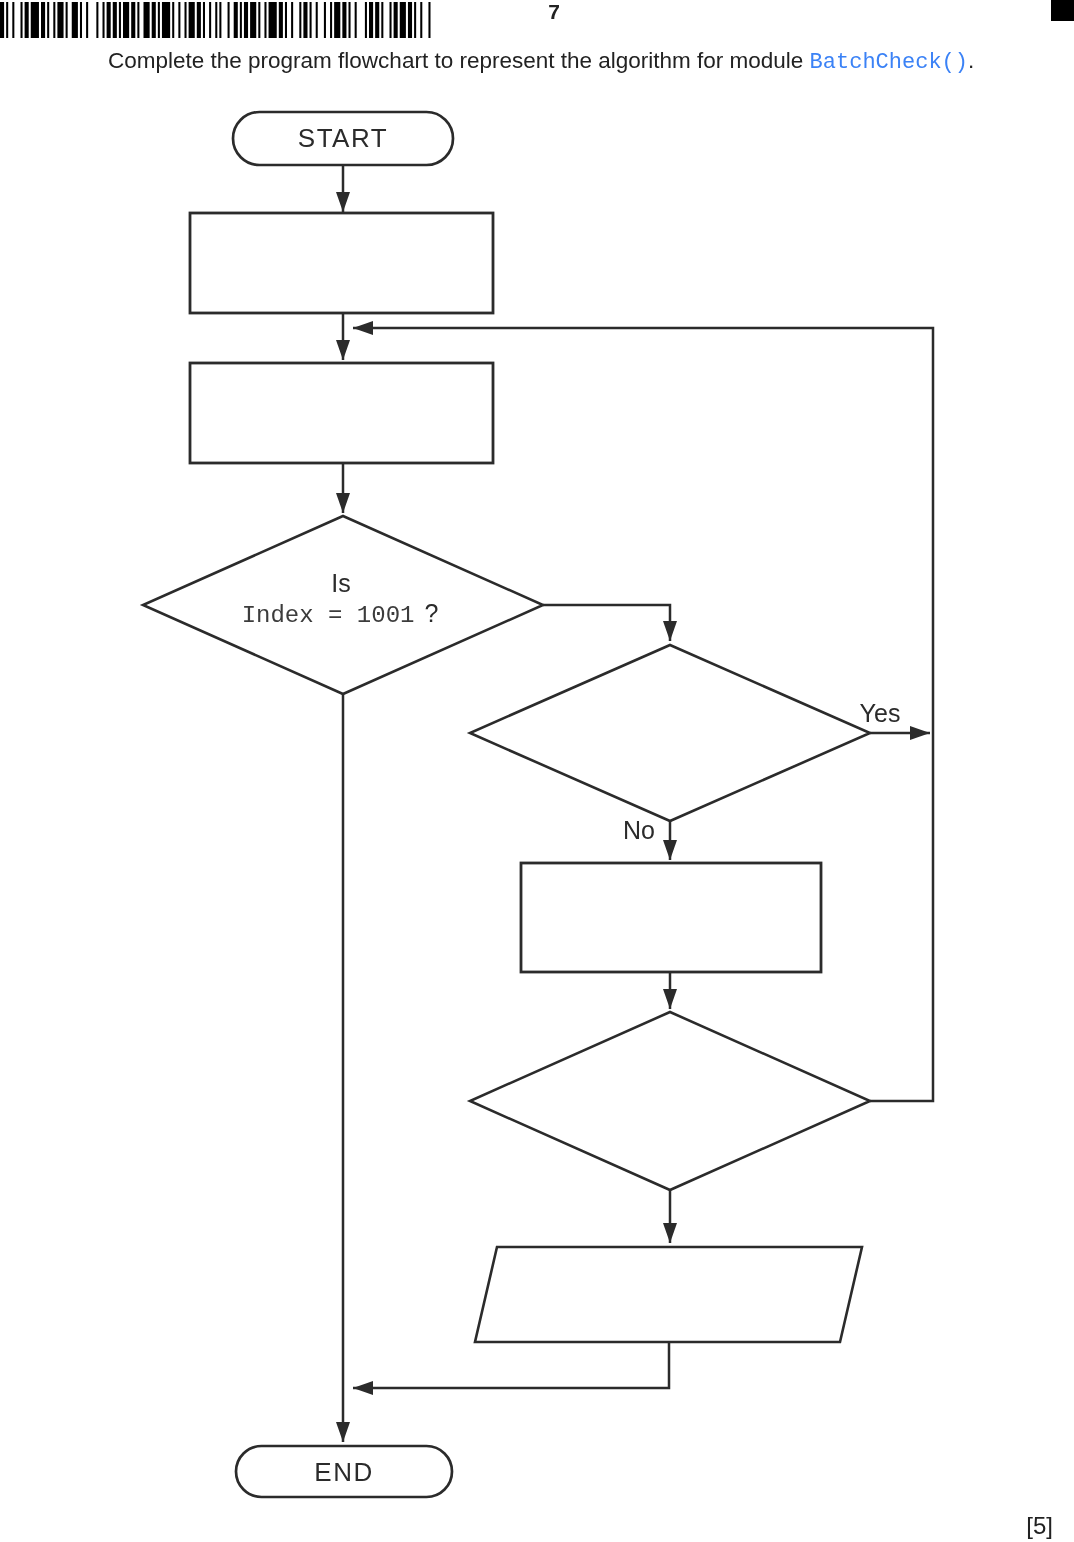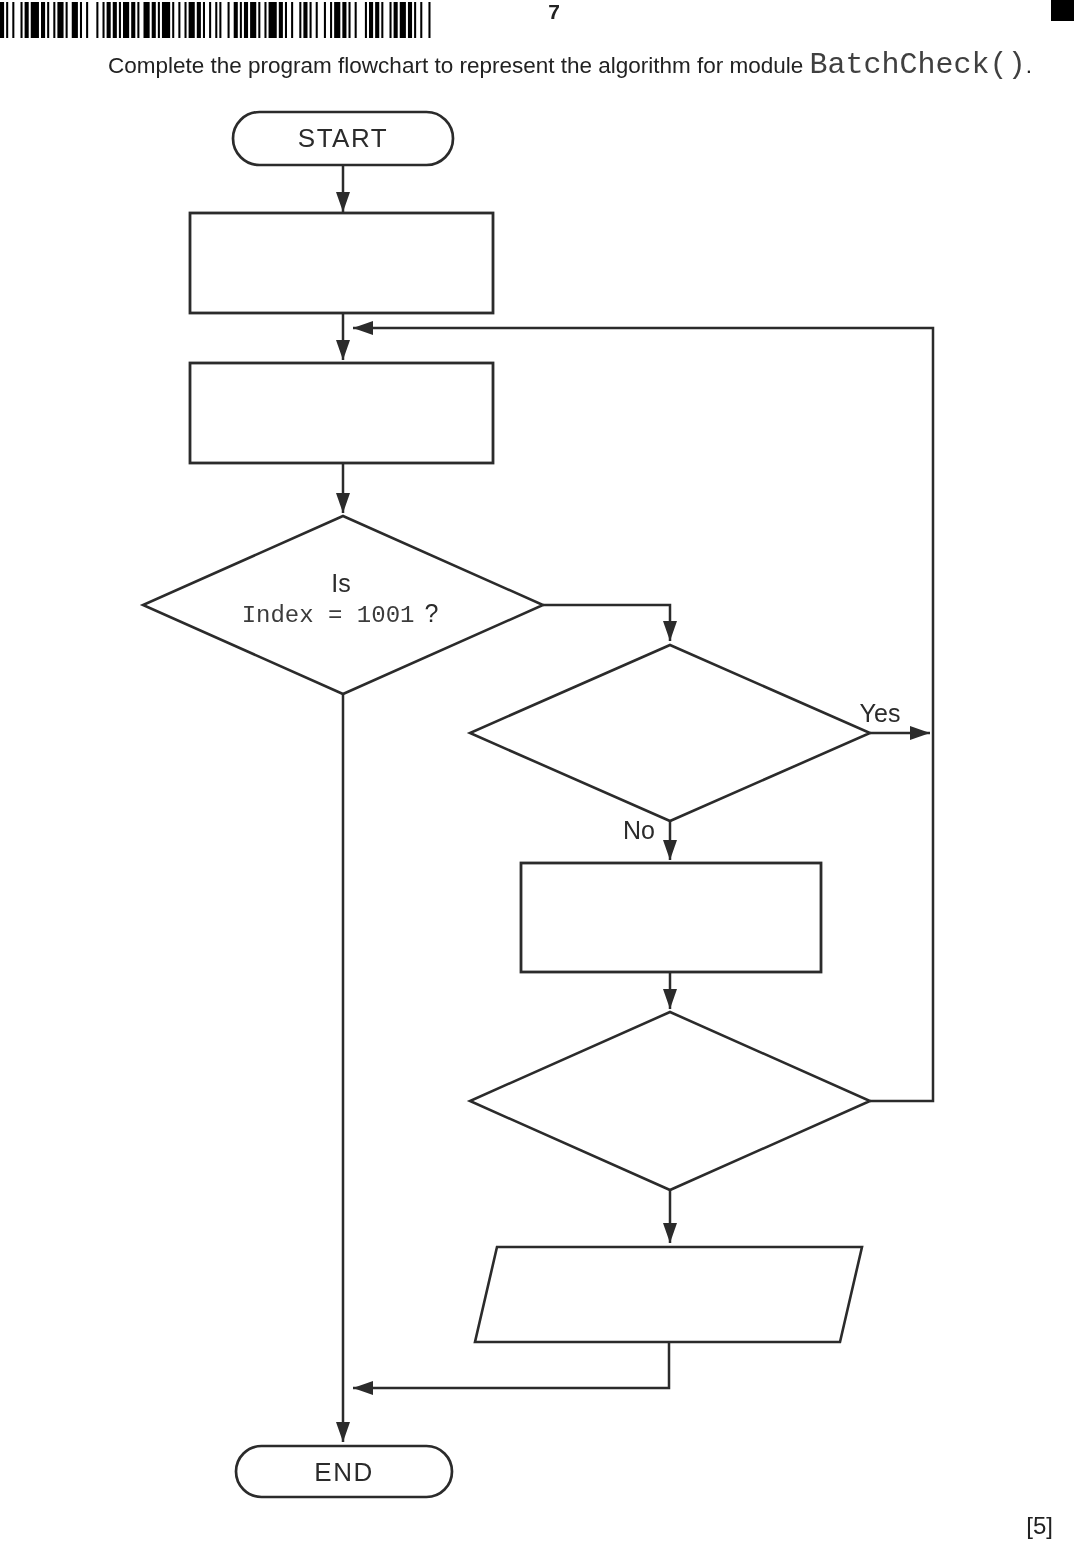--- a/index.html
+++ b/index.html
@@ -4,21 +4,21 @@
 <style>
   html,body{margin:0;padding:0;background:#fff;}
   .page{position:relative;width:1074px;height:1542px;background:#ffffff;overflow:hidden;
         font-family:"Liberation Sans",sans-serif;color:#2b2b2b;}
   .page-number{position:absolute;top:0px;left:540px;width:28px;text-align:center;
         font-size:21px;font-weight:bold;color:#222;}
   .corner-mark{position:absolute;top:0;right:0;width:23px;height:21px;background:#000;}
   .barcode{position:absolute;top:2px;left:0;}
   .title-line{position:absolute;top:48px;left:108px;width:940px;font-size:22.5px;color:#222;
         white-space:nowrap;}
-  .title-code{font-family:"Liberation Mono",monospace;font-size:30px;color:#404040;}
+  .title-code{font-family:"Liberation Mono",monospace;font-size:22px;color:#3b82f6;}
   .marks{position:absolute;top:1512px;right:21px;font-size:24px;color:#222;}
   svg text{fill:#2b2b2b;}
   .lbl{font-size:25px;font-family:"Liberation Sans",sans-serif;}
   .term-lbl{font-size:26px;letter-spacing:1.5px;}
   .cond-code{font-family:"Liberation Mono",monospace;font-size:24px;fill:#3c3c3c;}
   .flow-svg{position:absolute;top:0;left:0;}
 </style>
 </head>
 <body>
 

